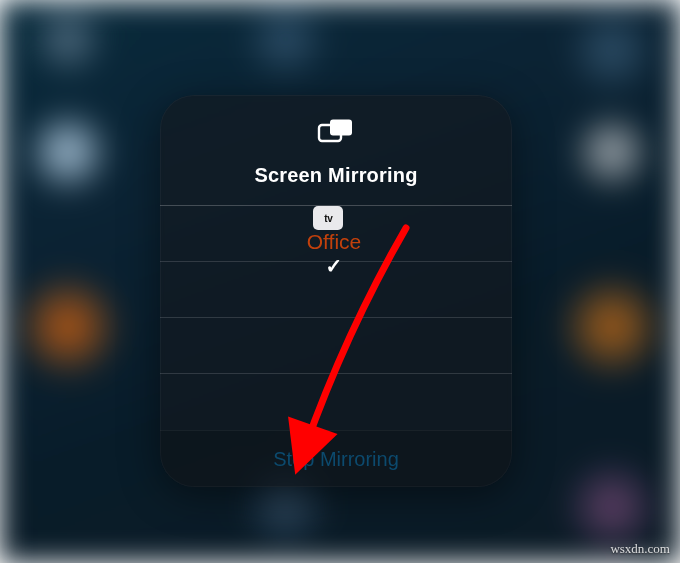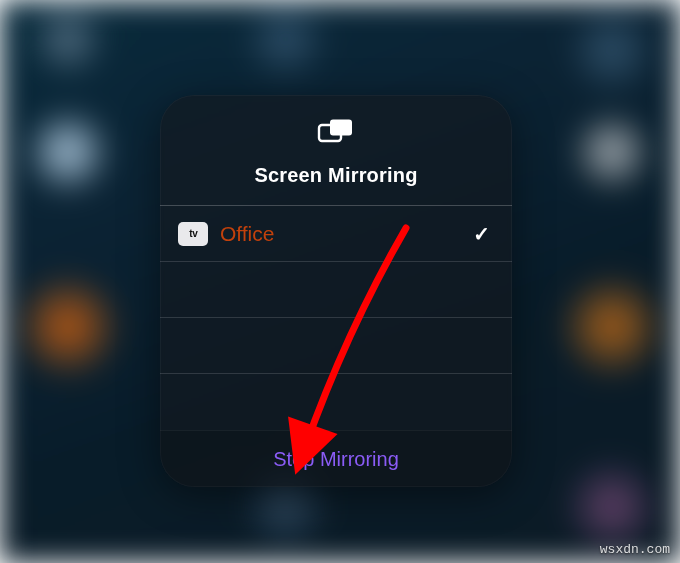--- a/index.html
+++ b/index.html
@@ -42,54 +42,55 @@
     color: #fff; font-size: 20px; font-weight: 600; letter-spacing: .2px;
   }
 
   .list { flex: 1; display: flex; flex-direction: column; }
   .row {
     height: 56px;
     display: flex; align-items: center;
     padding: 0 22px 0 18px;
     border-bottom: 1px solid rgba(255,255,255,0.14);
     position: relative;
+    flex-direction: column;
   }
   .row.empty { pointer-events: none; }
   .row:last-child { border-bottom: none; }
   .device-badge {
     width: 30px; height: 24px; border-radius: 5px;
     background: #e9e9ec; color: #111;
     font-size: 10px; font-weight: 700;
     display: flex; align-items: center; justify-content: center;
     margin-right: 12px; flex: 0 0 auto;
     letter-spacing: -.3px;
   }
   .device-badge .apple { font-size: 11px; margin-right: 1px; }
   .device-name { color: #c2410c; font-size: 21px; font-weight: 400; flex: 1; }
   .check { color: #fff; font-size: 20px; font-weight: 700; }
 
   .stop {
     height: 60px;
     display: flex; align-items: center; justify-content: center;
-    color: #8b5cf6; font-size: 20px; font-weight: 400;
+    color: #0c4a6e; font-size: 20px; font-weight: 400;
     background: rgba(0,0,0,0.12);
     border-top: 1px solid rgba(255,255,255,0.05);
     cursor: pointer;
   }
 
   .arrow {
     position: absolute;
     left: 286px; top: 222px;
     pointer-events: none;
   }
 
   .watermark {
     position: absolute; right: 10px; bottom: 6px;
     color: rgba(255,255,255,0.82); font-size: 13px;
-    font-family: Liberation Mono, monospace;
+    font-family: Liberation Serif, serif;
     text-shadow: 0 1px 2px rgba(0,0,0,.6);
   }
 </style>
 </head>
 <body>
 
 <div class="bg"></div>
 
 <div class="panel">
 

